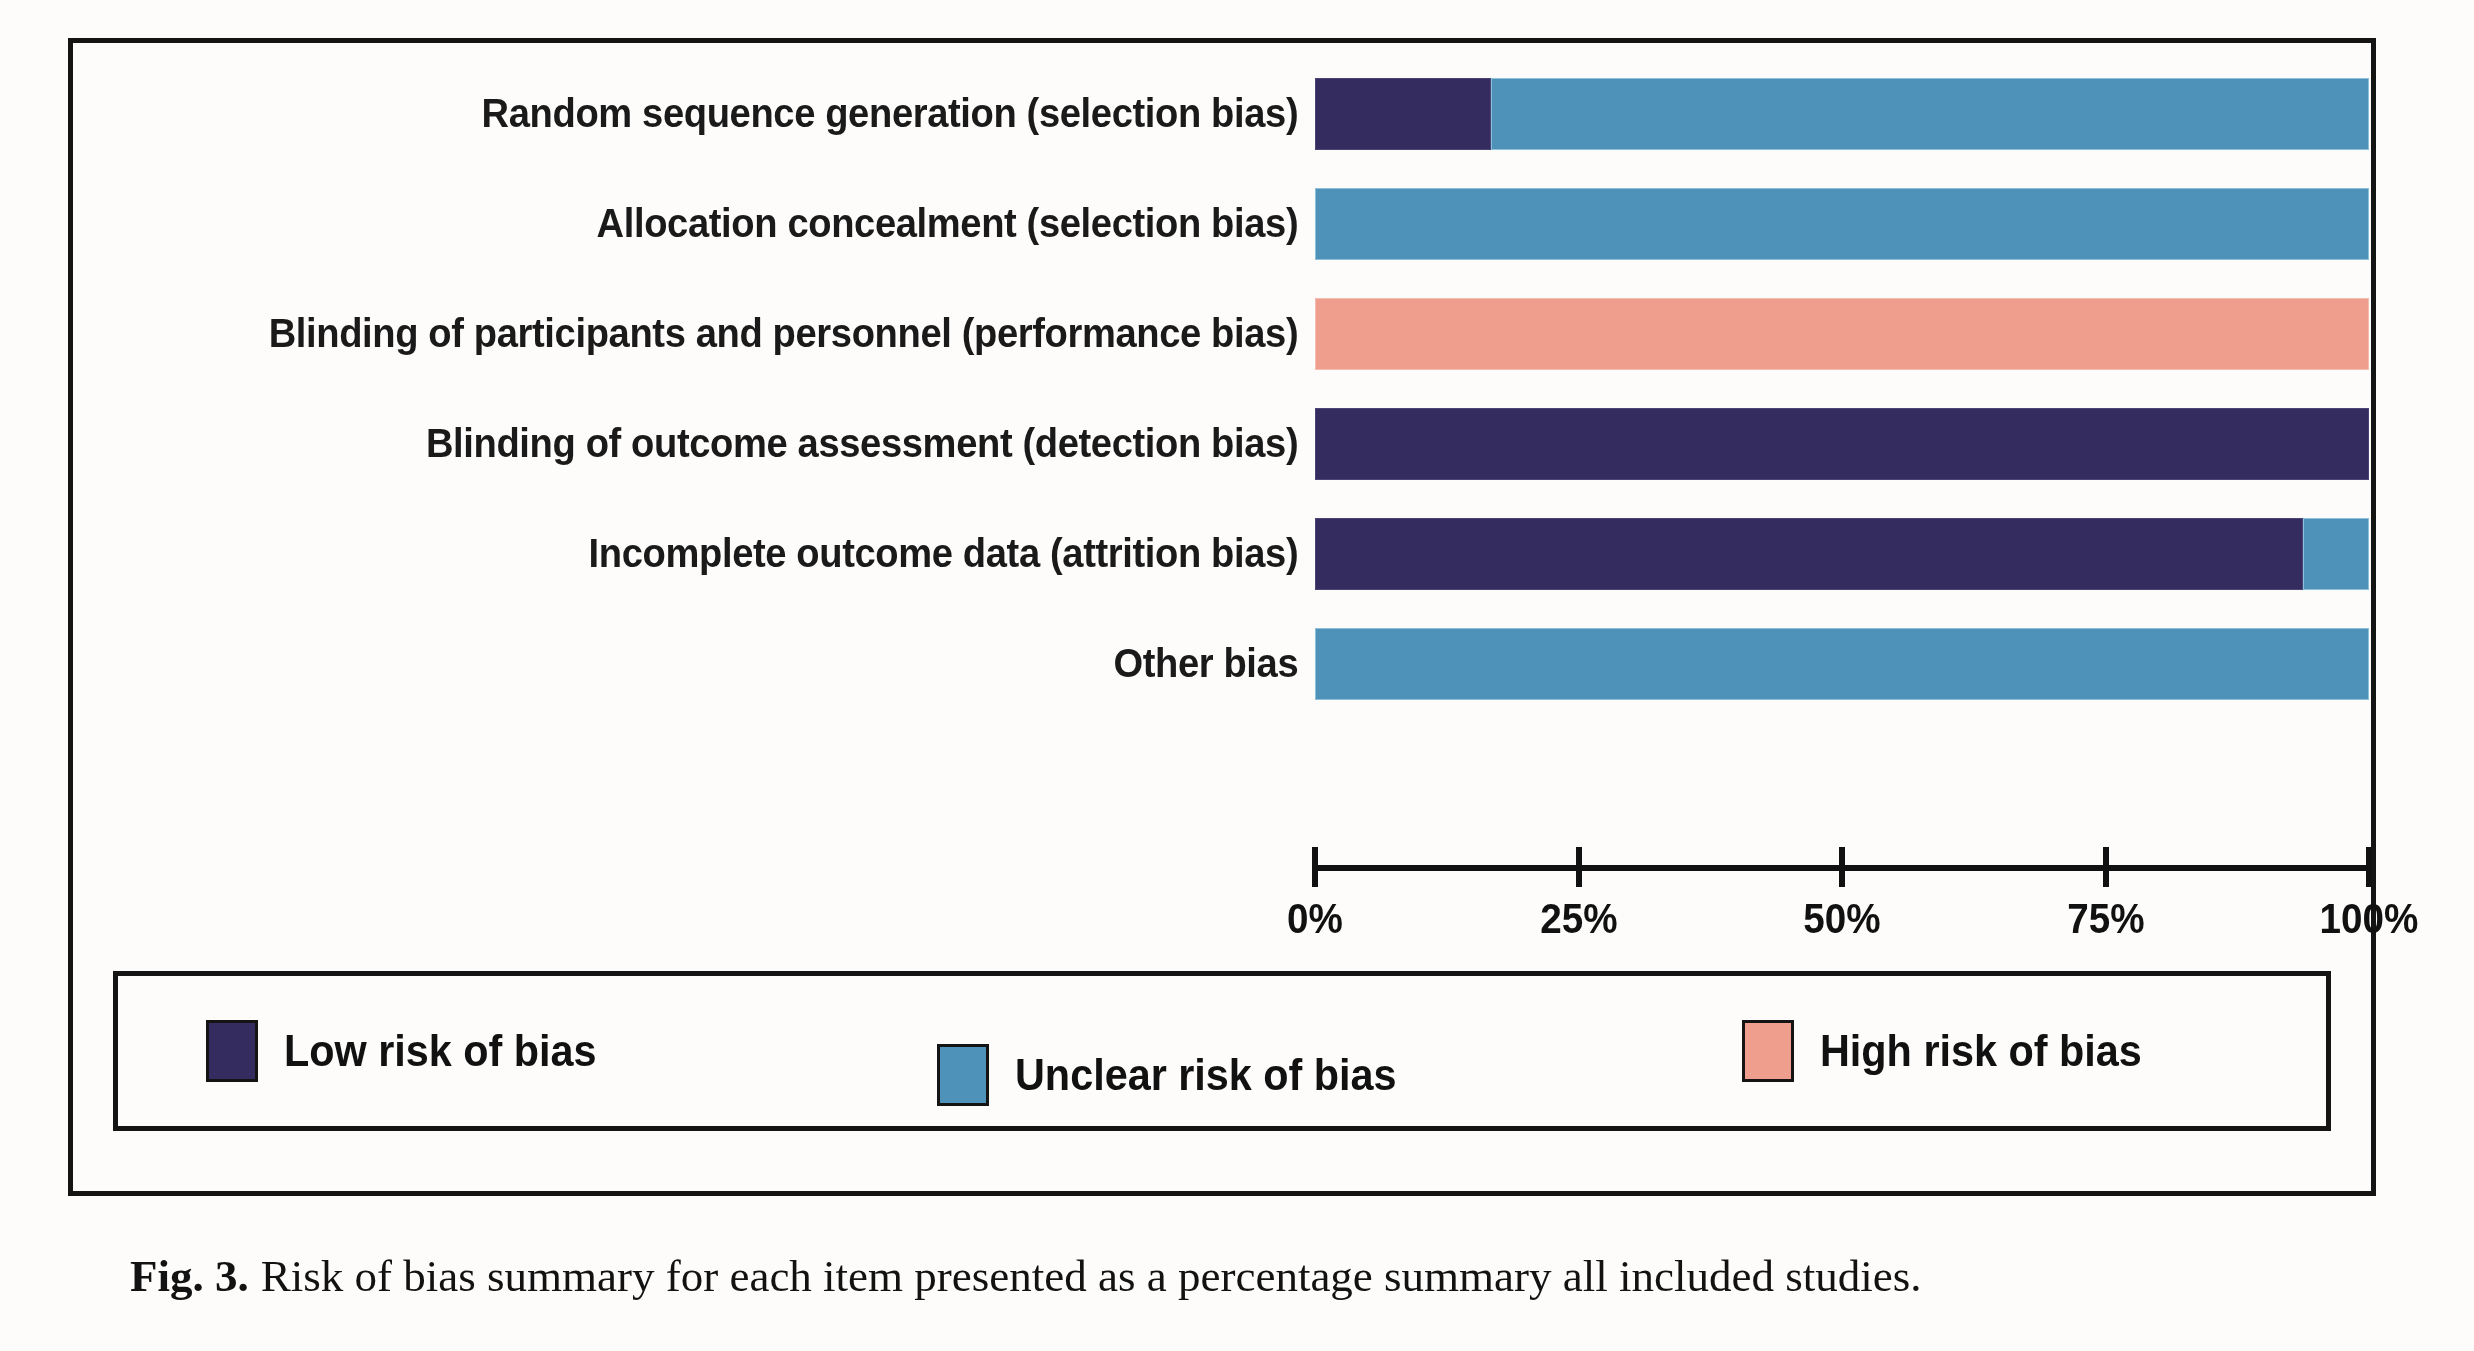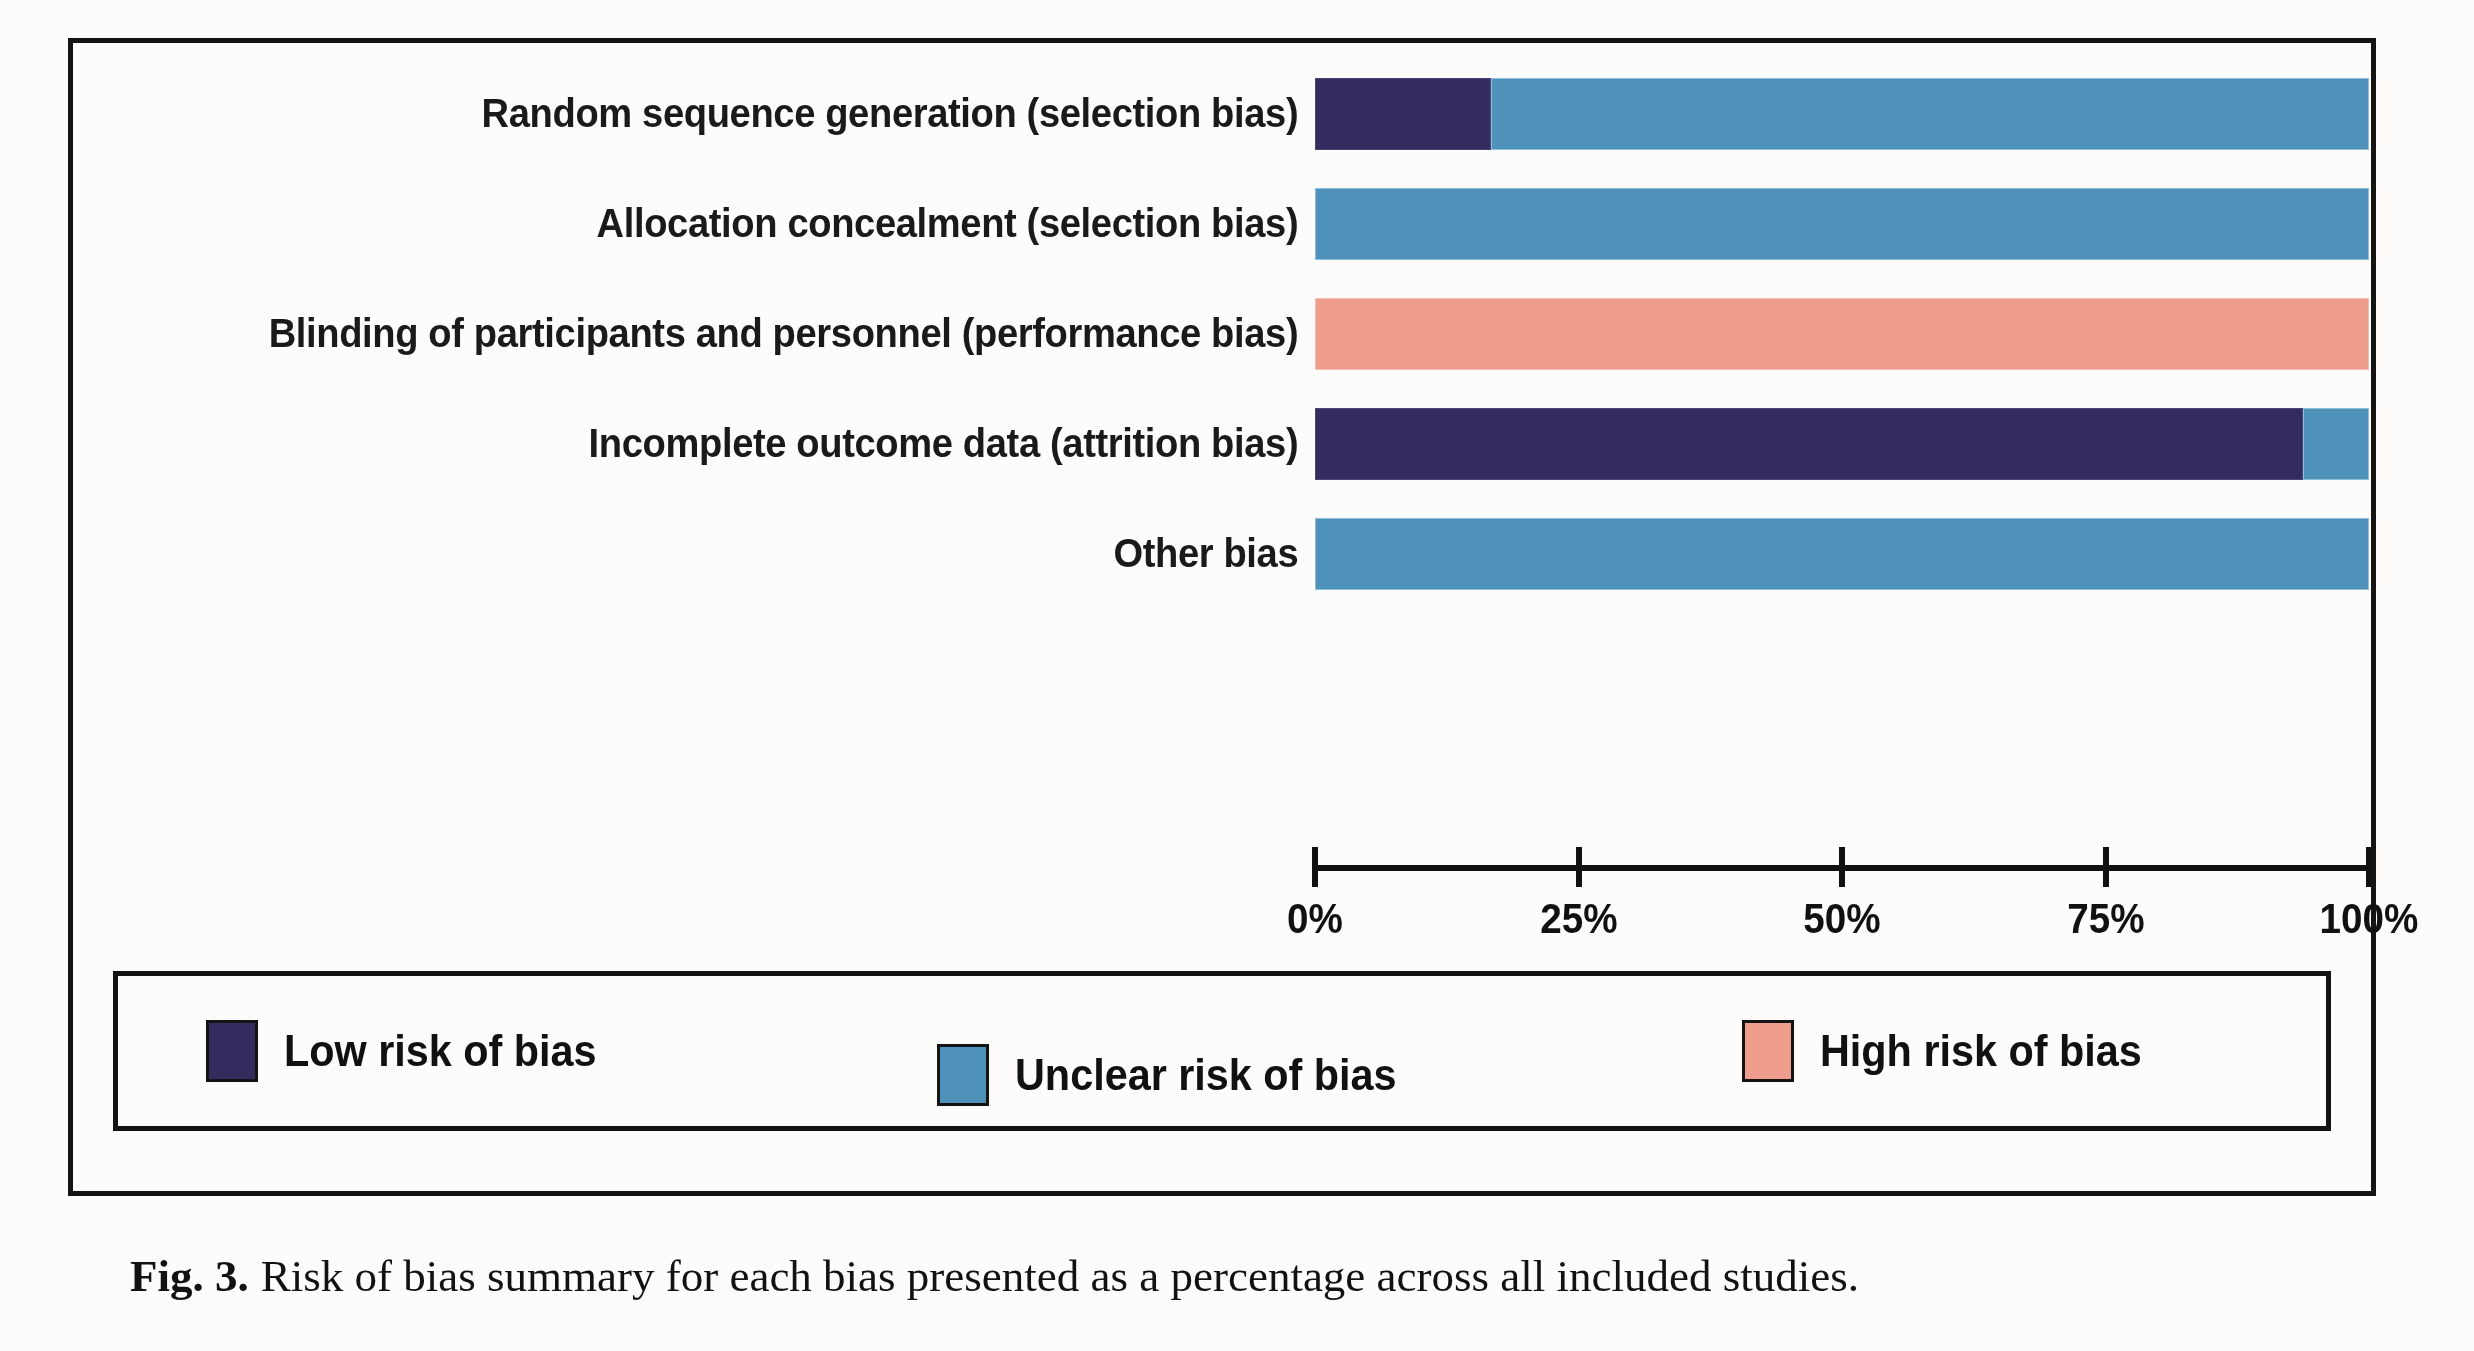--- a/index.html
+++ b/index.html
@@ -197,20 +197,26 @@
           <div class="bias-row">
             <div class="row-label">Allocation concealment (selection bias)</div>
             <div class="bar-track">
               <div class="seg seg-unclear" style="width: 100%;"></div>
             </div>
           </div>
           <div class="bias-row">
             <div class="row-label">Blinding of participants and personnel (performance bias)</div>
             <div class="bar-track">
               <div class="seg seg-high" style="width: 100%;"></div>
+            </div>
+          </div>
+          <div class="bias-row">
+            <div class="row-label">Blinding of outcome assessment (detection bias)</div>
+            <div class="bar-track">
+              <div class="seg seg-low" style="width: 100%;"></div>
             </div>
           </div>
           <div class="bias-row">
             <div class="row-label">Incomplete outcome data (attrition bias)</div>
             <div class="bar-track">
               <div class="seg seg-low" style="width: 93.7%;"></div>
               <div class="seg seg-unclear" style="width: 6.3%;"></div>
             </div>
           </div>
           <div class="bias-row">
@@ -249,16 +255,16 @@
         </div>
         <div class="legend-item li-2">
           <div class="legend-swatch" style="background: rgb(239, 158, 141);"></div>
           <div class="legend-text">High risk of bias</div>
         </div>
       </div>
 
   </div>
 
   <div class="caption">
-    <span class="cap-prefix">Fig. 3.</span><span class="cap-text">Risk of bias summary for each bias presented as a percentage across all included studies.</span>
+    <span class="cap-prefix">Fig. 3.</span><span class="cap-text">Risk of bias summary for each item presented as a percentage summary all included studies.</span>
   </div>
 
 </div>
 
 </body></html>

